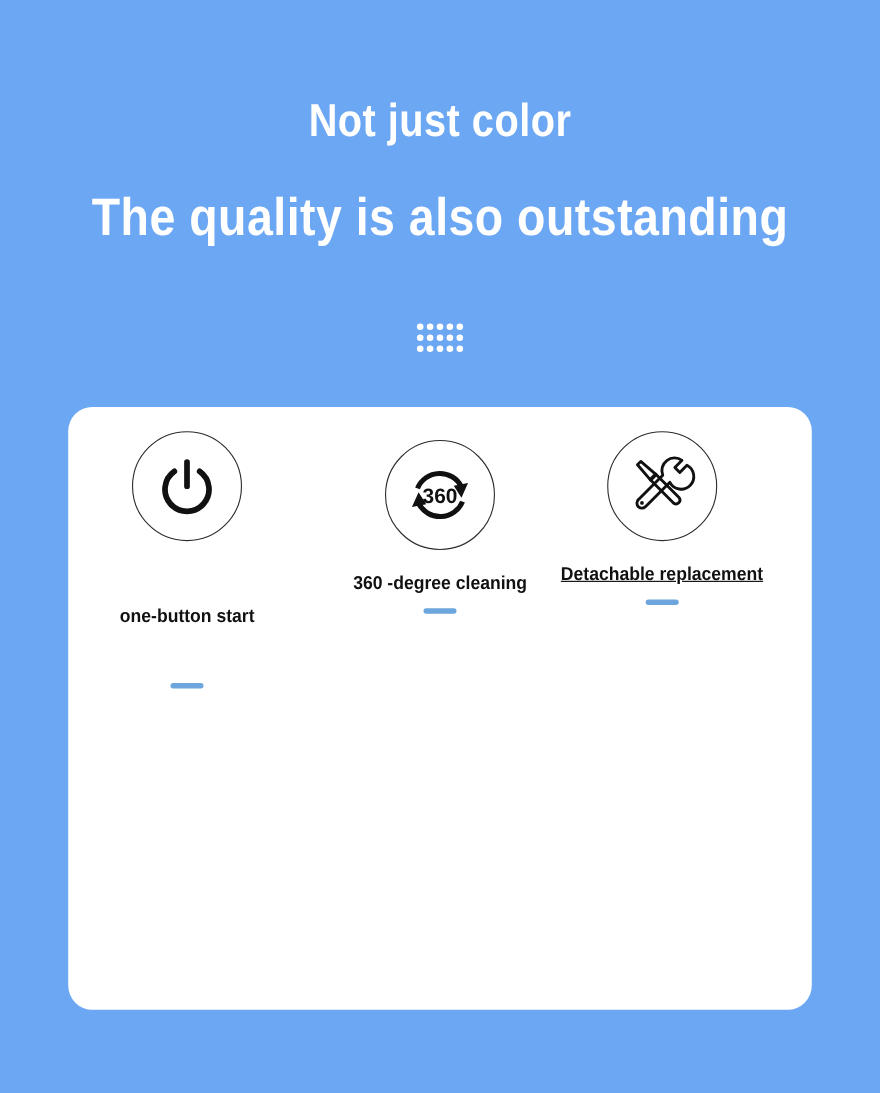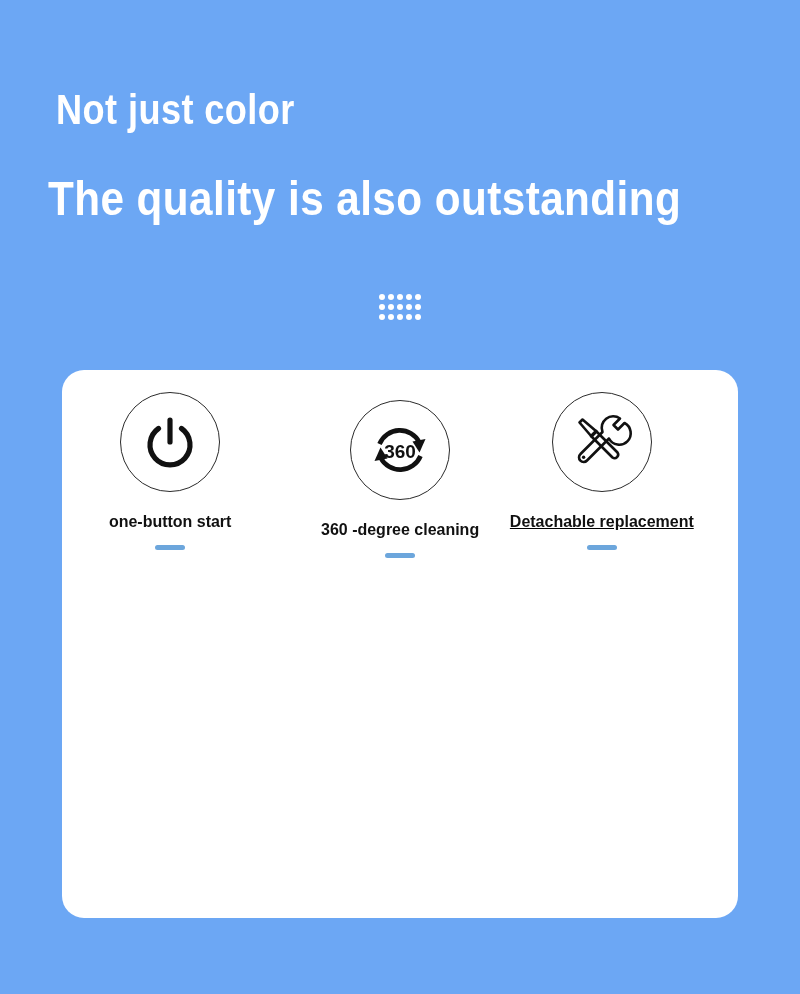--- a/index.html
+++ b/index.html
@@ -12,21 +12,21 @@
     background: #6ca7f4;
     font-family: "Liberation Sans", sans-serif;
     position: relative;
   }
 
   
   .headings {
     position: absolute;
     top: 0; left: 0;
     width: 800px;
-    text-align: left;
+    text-align: center;
   }
   .title {
     margin-top: 84px;
     color: #ffffff;
     font-family: "Liberation Sans", sans-serif;
     font-weight: bold;
     font-size: 42px;
     line-height: 52px;
     letter-spacing: 0.5px;
     transform: scaleX(0.86);
@@ -118,21 +118,21 @@
   }
   .underline {
     margin-top: 13px;
     width: 30px;
     height: 5px;
     border-radius: 3px;
     background: #6ca6dc;
   }
 
   
-  .feature.r1c1 { transform: translate(-14px, -8px); }
+  .feature.r1c1 { transform: translate(-14px, -8px); gap: 38px; }
   .feature.r1c2 { transform: translate(0px, 0px); }
   .feature.r1c3 { transform: translate(14px, 8px); }
   .feature.r2c1 { transform: translate(-14px, -8px); text-decoration: underline; }
   .feature.r2c2 { transform: translate(0px, 0px); }
   .feature.r2c3 { transform: translate(14px, 8px); }
 </style>
 </head>
 <body style="background: rgb(108, 167, 244);">
 
 <div class="headings">

